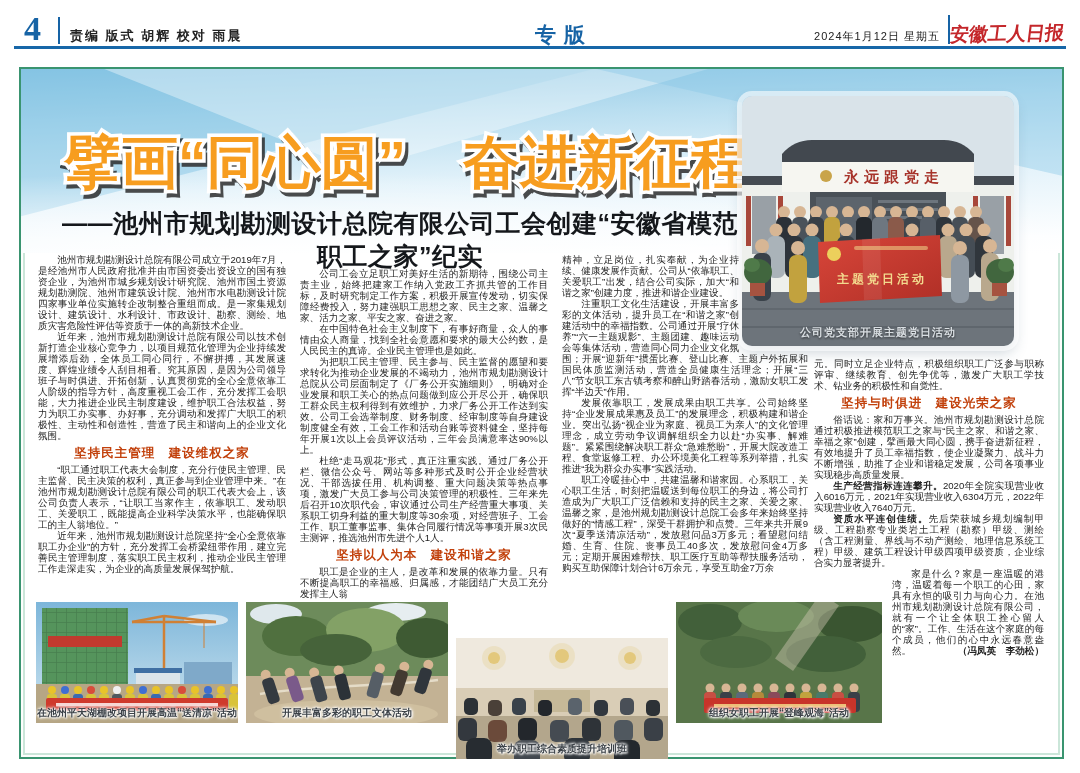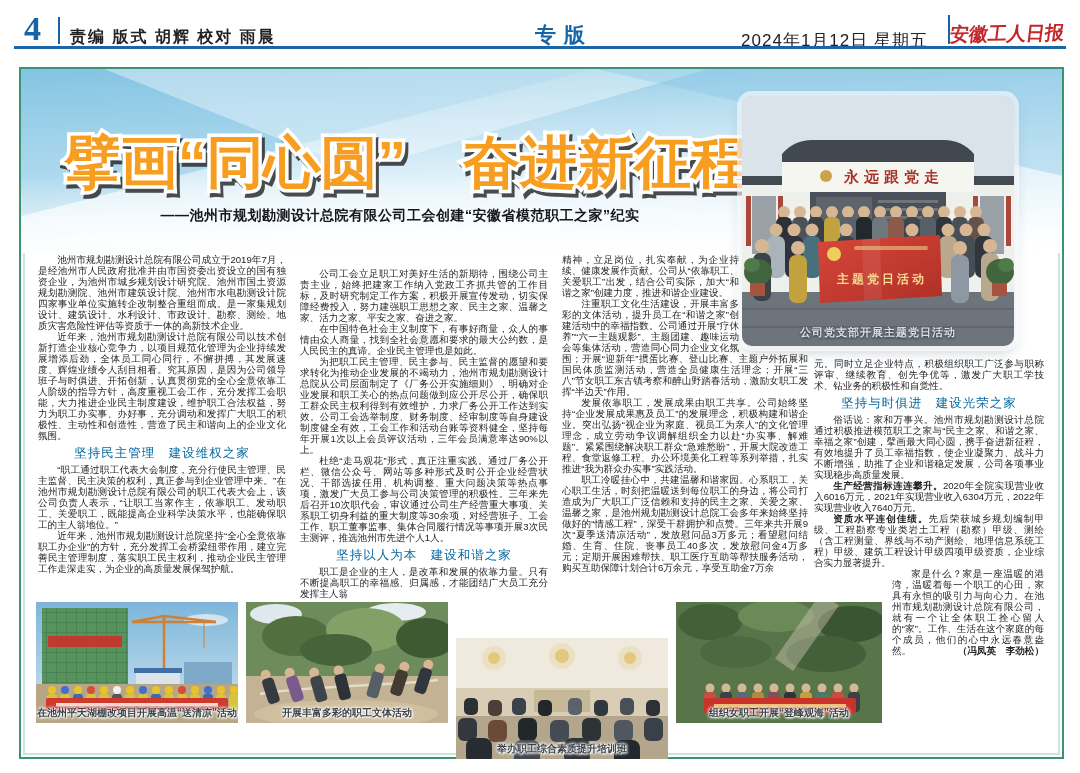--- a/index.html
+++ b/index.html
@@ -2,53 +2,53 @@
 <html><head>
 <meta charset="utf-8">
 <style>
   html,body{margin:0;padding:0;background:#fff;}
   #app{position:relative;width:1080px;height:773px;background:#fff;overflow:hidden;
        font-family:"Liberation Sans","DejaVu Sans",sans-serif;}
   
   .hdr-num{position:absolute;left:24px;top:10px;font-family:"Liberation Serif",serif;
            font-size:34px;font-weight:bold;color:#1663a5;}
   .hdr-bar{position:absolute;left:58px;top:17px;width:2px;height:27px;background:#1663a5;}
-  .hdr-editors{position:absolute;left:70px;top:27px;font-size:16px;color:#222;letter-spacing:2px;font-weight:bold;}
+  .hdr-editors{position:absolute;left:70px;top:27px;font-size:13px;color:#222;letter-spacing:2px;font-weight:bold;}
   .hdr-section{position:absolute;left:0;right:0;top:21px;text-align:center;font-size:21px;
                font-weight:bold;color:#1663a5;letter-spacing:8px;padding-left:48px;}
-  .hdr-date{position:absolute;right:152px;top:29px;font-size:17px;color:#222;letter-spacing:1px;}
+  .hdr-date{position:absolute;right:140px;top:29px;font-size:11px;color:#222;letter-spacing:1px;}
   .hdr-bar2{position:absolute;right:130px;top:15px;width:2px;height:29px;background:#1663a5;}
   .hdr-masthead{position:absolute;right:16px;top:21px;font-family:"Liberation Serif",serif;
                 font-size:19px;font-weight:bold;color:#c4272b;transform:skewX(-8deg) rotate(-1deg);}
   .hdr-rule{position:absolute;left:14px;top:46px;width:1052px;height:3px;background:#1767a8;}
   
   .frame{position:absolute;left:19px;top:67px;width:1045px;height:692px;box-sizing:border-box;
          border:2px solid #3a9470;background:#fff;
          box-shadow:inset 0 0 0 2px rgba(255,255,255,.95), inset 0 0 0 4px rgba(140,200,170,.45);}
   
   .banner{position:absolute;left:21px;top:69px;width:1041px;height:184px;overflow:hidden;
           background:linear-gradient(178deg,#8cc6e4 0%,#b9def0 28%,#e2f2fa 58%,#fdfeff 92%,#ffffff 100%);}
   .tri{position:absolute;top:0;}
   .tri1{left:0;width:55%;height:100%;background:rgba(125,192,226,.45);clip-path:polygon(0 0,100% 0,0 80%);}
   .tri2{left:8%;width:58%;height:100%;background:rgba(255,255,255,.38);clip-path:polygon(0 0,100% 0,42% 55%);}
   .tri3{right:0;width:52%;height:100%;background:rgba(138,200,232,.42);clip-path:polygon(14% 0,100% 0,100% 58%);}
   .tri4{left:0;bottom:0;top:auto;width:100%;height:55%;
         background:radial-gradient(120% 110% at 25% 100%, rgba(255,255,255,.95), rgba(255,255,255,0) 72%);}
   .headline-svg{position:absolute;left:60px;top:116px;}
   .subtitle{position:absolute;left:62px;top:207px;width:676px;text-align:center;
-            font-size:14px;font-weight:bold;color:#14171b;letter-spacing:.5px;}
+            font-size:25px;font-weight:bold;color:#14171b;letter-spacing:.5px;}
   
   .photo-top{position:absolute;left:742px;top:96px;width:272px;height:250px;border-radius:10px;
              overflow:hidden;box-shadow:0 0 0 5px rgba(255,255,255,.6),0 6px 14px rgba(60,90,110,.28);}
   
   .col{position:absolute;font-size:9.6px;line-height:11px;color:#242424;text-align:justify;
        overflow:hidden;word-break:break-all;}
   .col p{margin:0;text-indent:2em;}
   .col p.cont{text-indent:0;}
-  .sec-head{font-size:12.5px;font-weight:normal;color:#0369a1;text-align:center;
+  .sec-head{font-size:12.5px;font-weight:bold;color:#c2410c;text-align:center;
             margin:7px 0 5px;letter-spacing:1px;}
   .lead{font-weight:bold;}
   .byline{float:right;font-weight:bold;}
   .col1{left:38px;top:254px;width:248px;height:348px;}
   .col2{left:300px;top:268px;width:248px;height:348px;}
   .col3{left:562px;top:254px;width:246px;height:348px;}
   .col4{left:814px;top:358px;width:230px;height:396px;}
   .spacer-tr{float:right;width:64px;height:96px;margin-left:5px;}
   .spacer-bl{float:left;width:72px;height:150px;margin-right:6px;}
   

